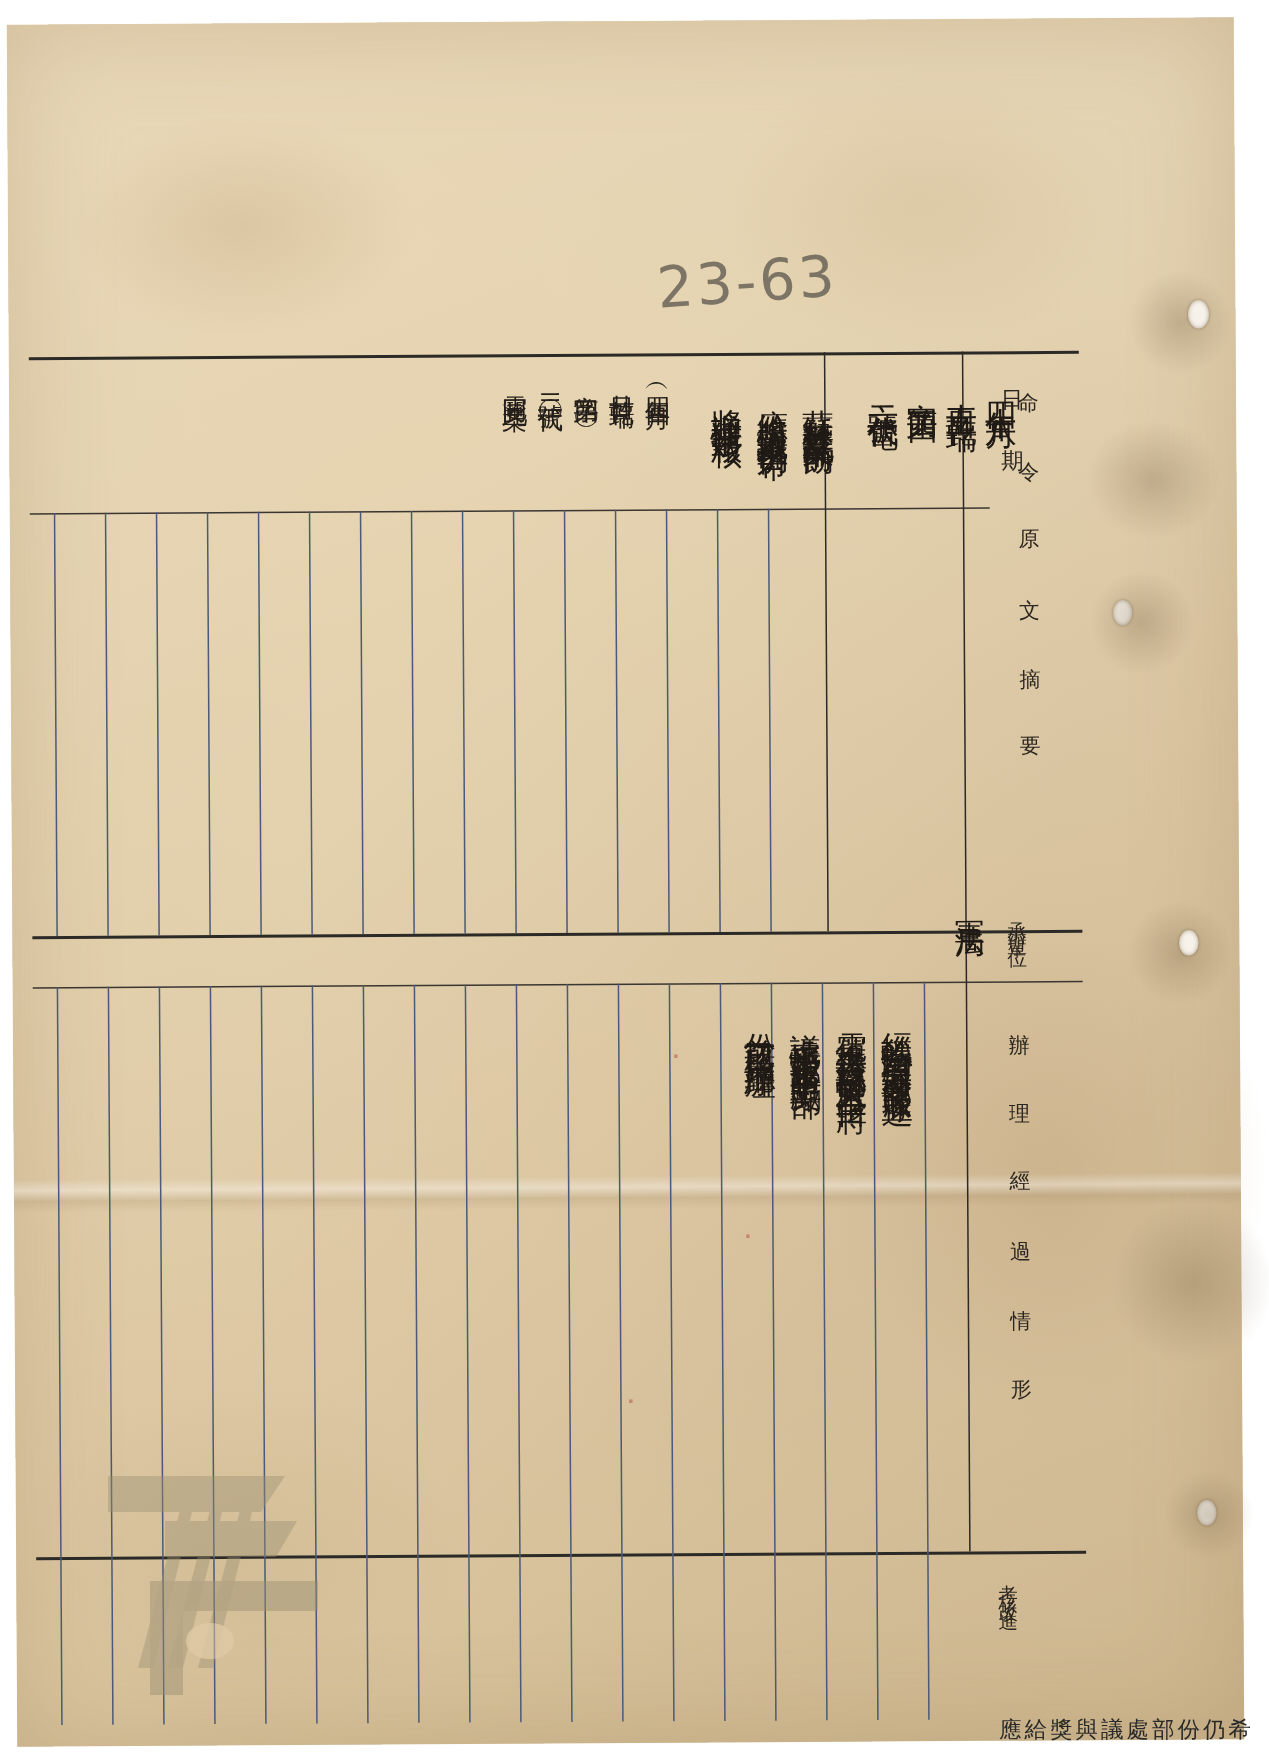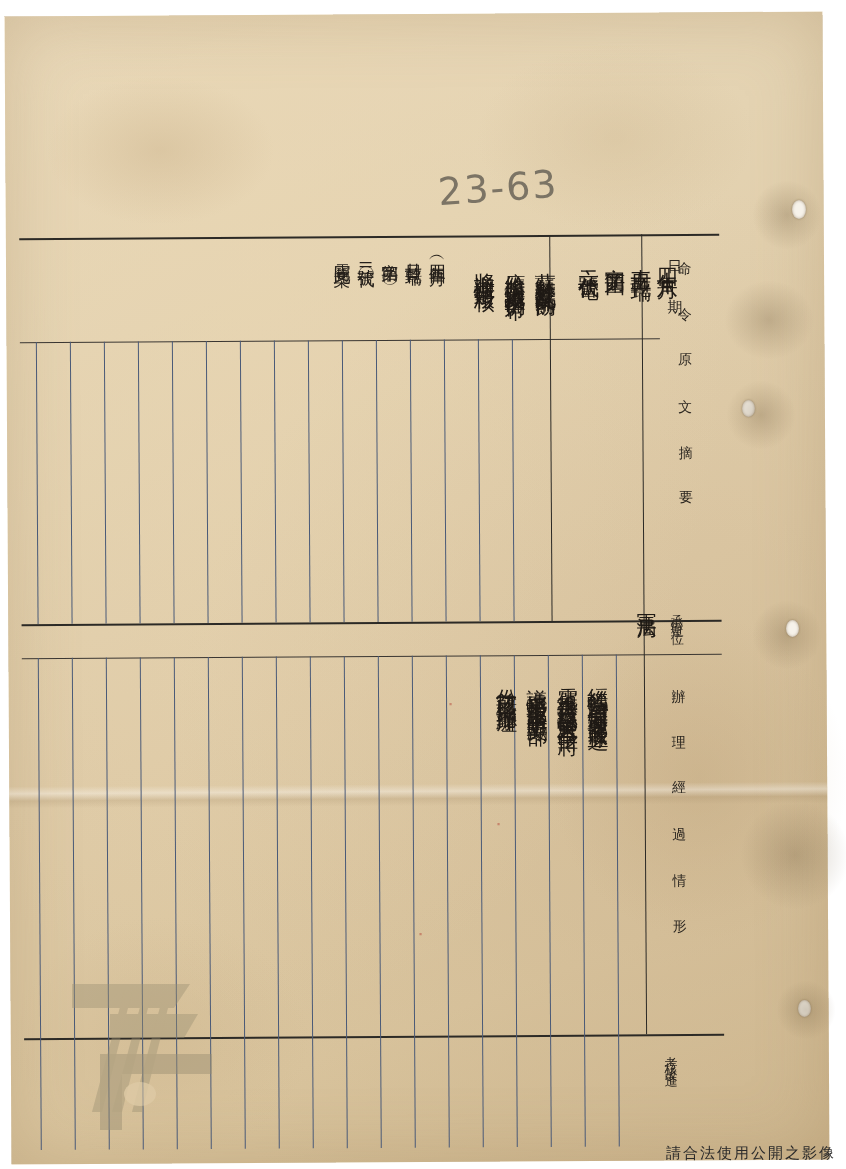--- a/index.html
+++ b/index.html
@@ -273,15 +273,15 @@
         <path d="M102 30 L110 30 L80 150 L70 150 Z"></path>
         <path d="M36 82 L150 82 L150 104 L36 104 Z" opacity="0.0"></path>
       </g>
       <g fill="#9a8f72" opacity="0.85">
         <path d="M38 92 L150 92 L150 112 L60 112 L60 168 L38 168 Z"></path>
         <ellipse cx="78" cy="132" rx="16" ry="12" fill="#e3d1ae"></ellipse>
       </g>
     </svg>
   </div>
 
-  <div id="footer-note">請合法使用公開之影像</div>
+  <div id="footer-note">應給獎與議處部份仍希</div>
 
 </div>
 
 </body></html>

